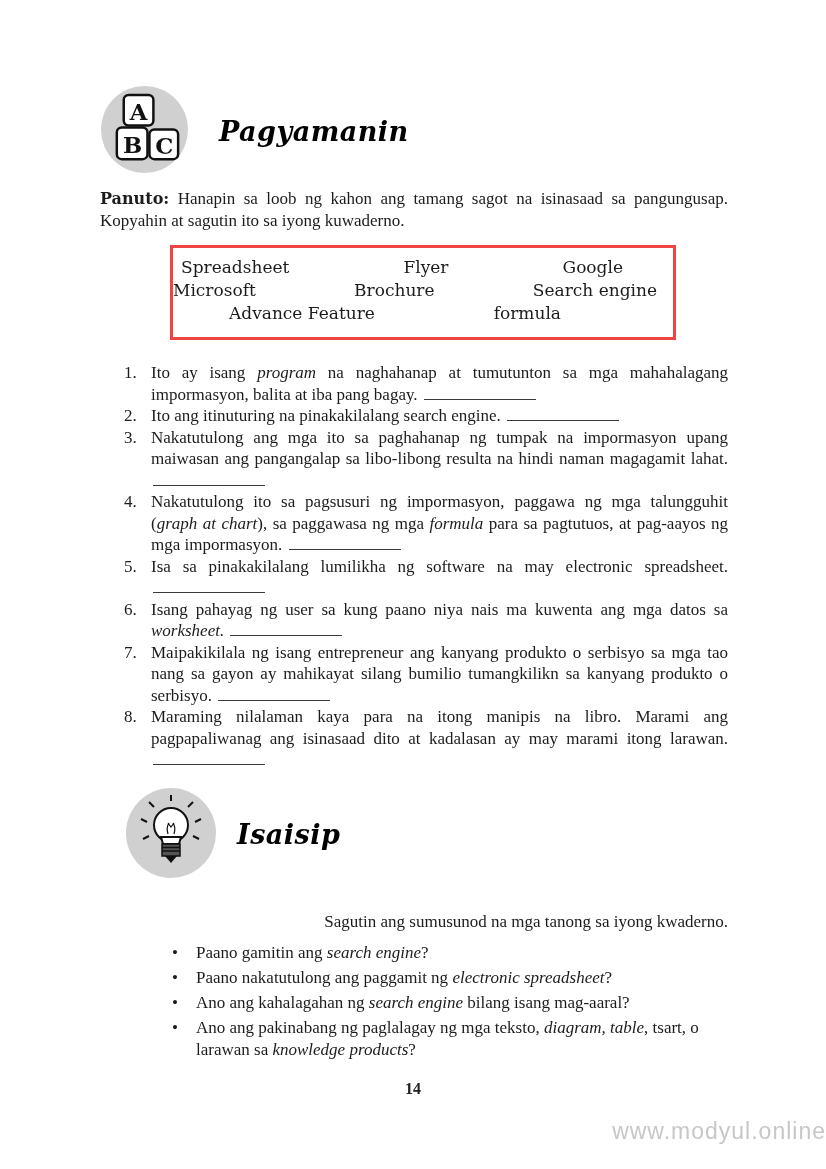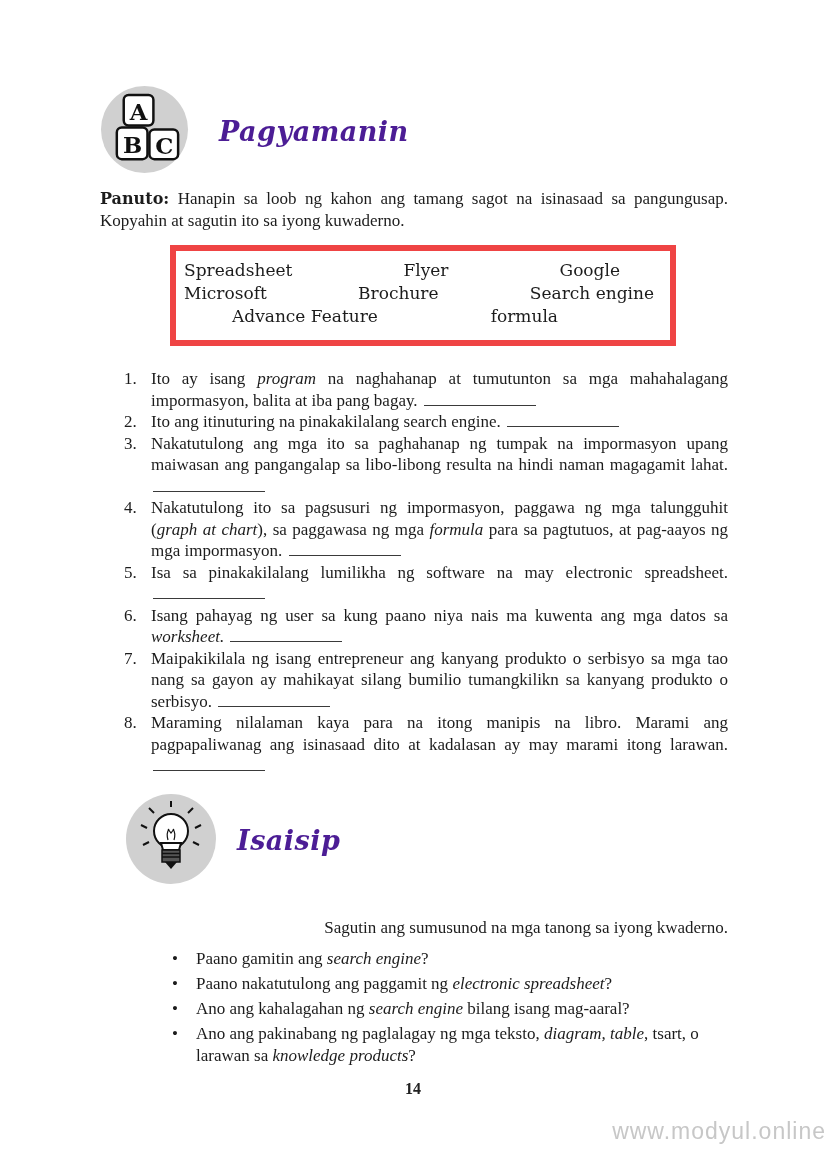--- a/index.html
+++ b/index.html
@@ -8,39 +8,39 @@
     width:826px; height:1169px; background:#ffffff; position:relative;
     font-family:"Liberation Serif", serif; color:#1c1c1c; overflow:hidden;
   }
   .content { padding:85px 98px 0 100px; }
 
   
   .sec-header { display:flex; align-items:center; }
   .sec-icon { flex:0 0 auto; }
   .sec-title {
     font-family:"DejaVu Serif", serif; font-weight:bold; font-style:italic;
-    font-size:27px; letter-spacing:0.5px; color:#4c1d95;
+    font-size:27px; letter-spacing:0.5px; color:#000000;
   }
   .sec1-header .sec-title { margin-left:30px; }
   .sec2-header { margin-top:16px; }
   .sec2-header .sec-icon { margin-left:25px; }
   .sec2-header .sec-title { margin-left:20px; }
 
   
   .panuto { margin-top:10px; font-size:17px; line-height:22px; text-align:justify; }
   .panuto b { font-family:"DejaVu Serif", serif; font-size:16px; }
 
   
   .word-box {
-    margin:13px 0 0 70px; width:506px; border:6px solid #ef4444;
+    margin:13px 0 0 70px; width:506px; border:3px solid #ef4444;
     padding:8px 0 12px 0; font-family:"DejaVu Serif", serif; font-size:17px;
   }
   .wb-row { display:flex; justify-content:space-between; line-height:23px; }
   .wb-row-0 { padding-left:8px;  padding-right:50px; }
-  .wb-row-1 { padding-left:8px; padding-right:16px; }
+  .wb-row-1 { padding-left:0; padding-right:16px; }
   .wb-row-2 { padding-left:56px; padding-right:112px; }
 
   
   .questions { margin-top:22px; margin-left:24px; font-size:17px; line-height:21.5px; }
   .q-item { text-align:justify; padding-left:27px; text-indent:-27px; }
   .q-num { display:inline-block; width:27px; text-indent:0; }
   .blank-line {
     display:inline-block; width:112px; height:12px;
     border-bottom:1.5px solid #3a3a3a; margin-left:2px;
   }

